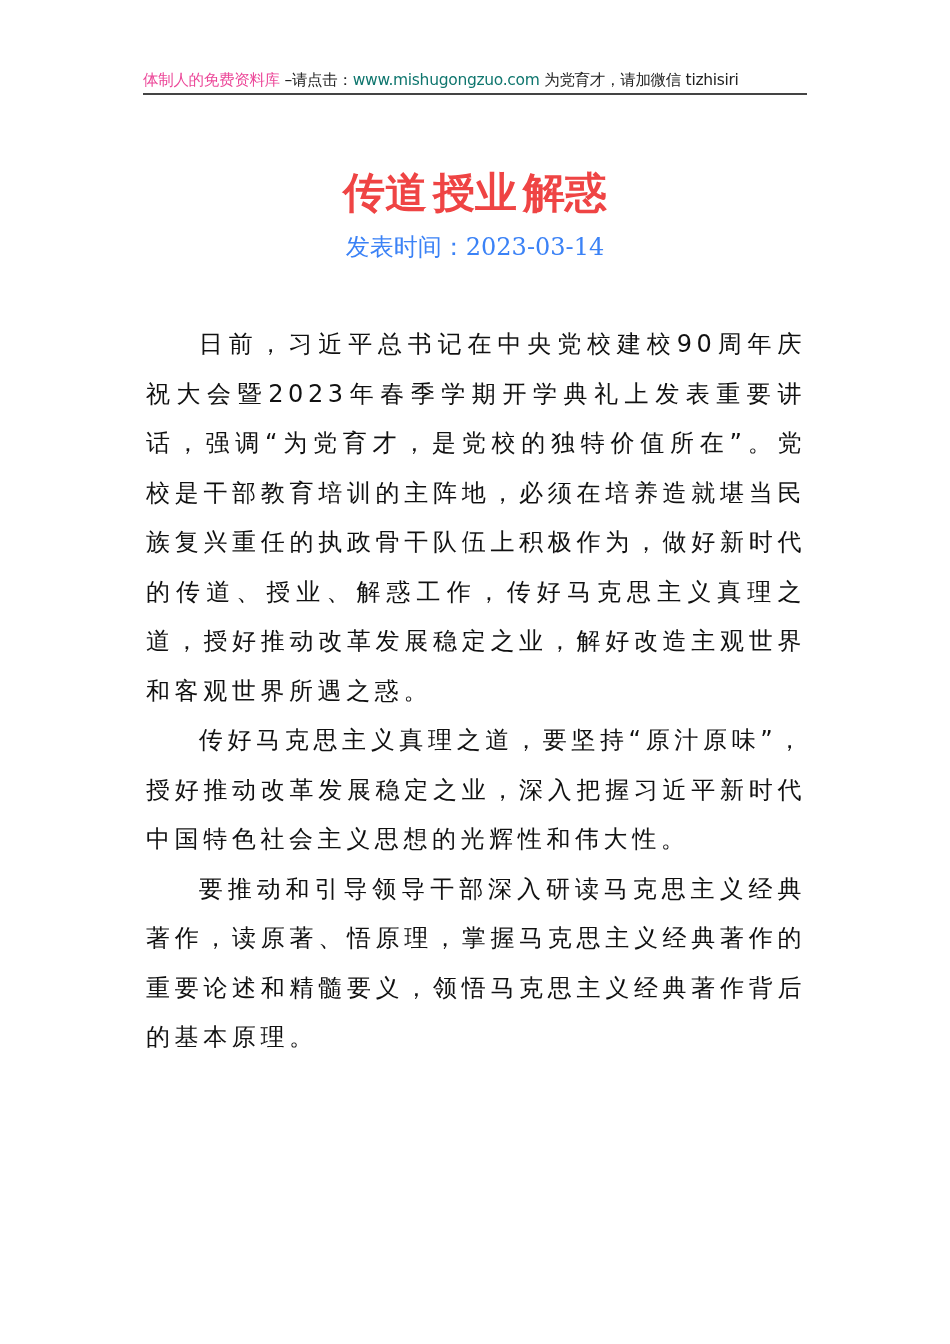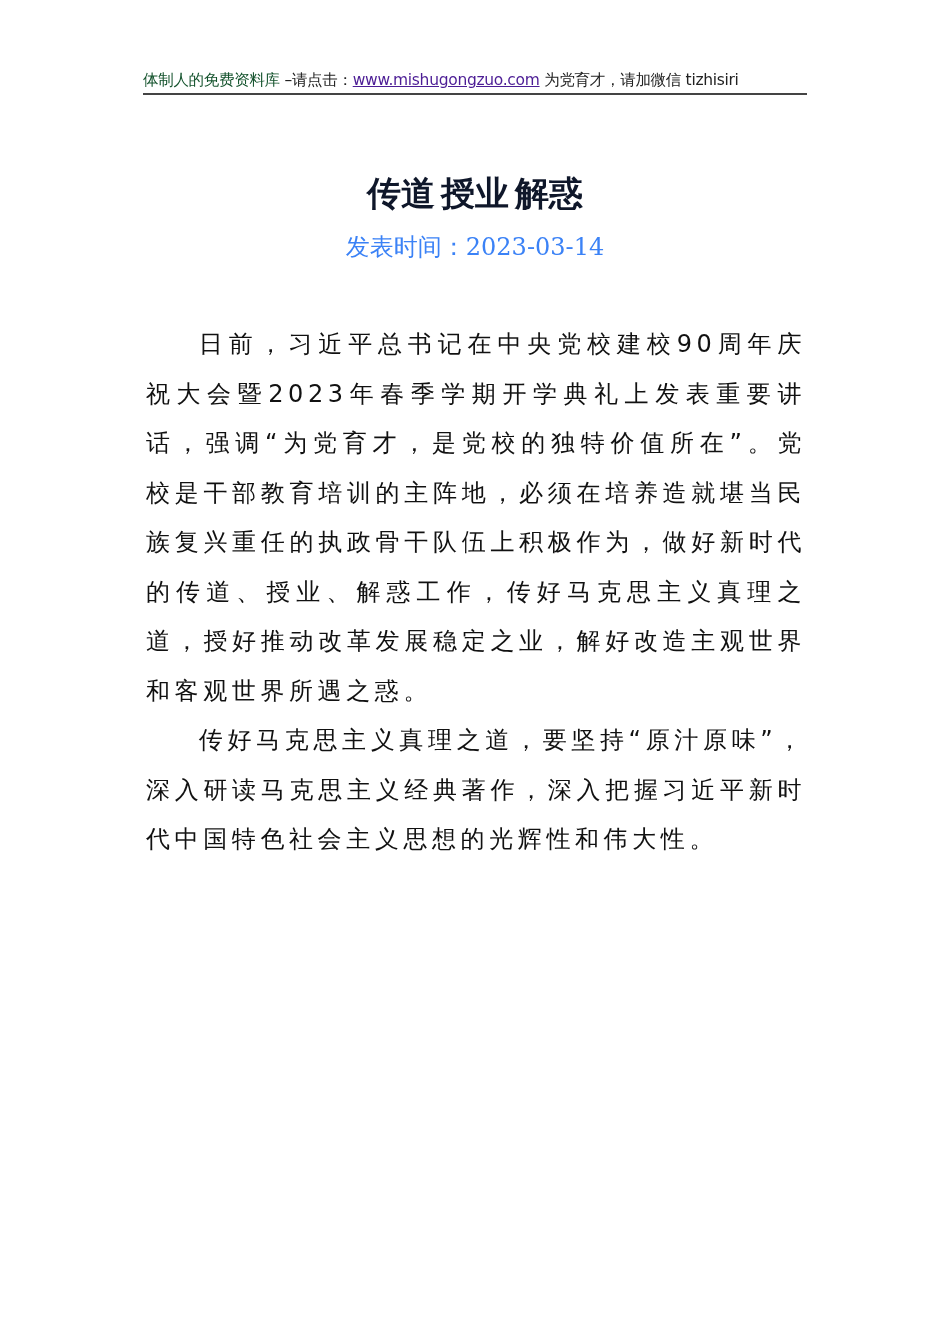--- a/index.html
+++ b/index.html
@@ -21,42 +21,42 @@
       top: 68px;
       width: 664px;
       height: 24px;
       font-size: 15.5px;
       line-height: 24px;
       white-space: nowrap;
       text-align: left;
       font-family: "DejaVu Sans", sans-serif;
       letter-spacing: -0.3px;
     }
-    .header .brand { color: #14532d; }
+    .header .brand { color: #ec4899; }
     .header .dark { color: #222; }
-    .header .link { color: #4c1d95; text-decoration: underline; }
+    .header .link { color: #0f766e; }
     .header-rule {
       position: absolute;
       left: 143px;
       top: 93px;
       width: 664px;
       height: 2px;
       background: #444;
     }
     .title {
       position: absolute;
       left: 0;
       top: 168px;
       width: 950px;
       text-align: center;
       font-family: "DejaVu Serif", serif;
       font-weight: bold;
-      font-size: 34px;
+      font-size: 42px;
       line-height: 50px;
-      color: #0f172a;
+      color: #ef4444;
       letter-spacing: 0px;
     }
     .title span { margin: 0 3px; }
     .date {
       position: absolute;
       left: 0;
       top: 229px;
       width: 950px;
       text-align: center;
       font-family: "DejaVu Serif", serif;
@@ -101,14 +101,15 @@
 <div class="title">
   <span>传道</span><span>授业</span><span>解惑</span>
 </div>
 
 <div class="date">
   <span>发表时间：</span><span>2023-03-14</span>
 </div>
 
 <div class="body">
   <p>日前，习近平总书记在中央党校建校90周年庆祝大会暨2023年春季学期开学典礼上发表重要讲话，强调“为党育才，是党校的独特价值所在”。党校是干部教育培训的主阵地，必须在培养造就堪当民族复兴重任的执政骨干队伍上积极作为，做好新时代的传道、授业、解惑工作，传好马克思主义真理之道，授好推动改革发展稳定之业，解好改造主观世界和客观世界所遇之惑。</p>
-  <p>传好马克思主义真理之道，要坚持“原汁原味”，深入研读马克思主义经典著作，深入把握习近平新时代中国特色社会主义思想的光辉性和伟大性。</p>
+  <p>传好马克思主义真理之道，要坚持“原汁原味”，授好推动改革发展稳定之业，深入把握习近平新时代中国特色社会主义思想的光辉性和伟大性。</p>
+  <p>要推动和引导领导干部深入研读马克思主义经典著作，读原著、悟原理，掌握马克思主义经典著作的重要论述和精髓要义，领悟马克思主义经典著作背后的基本原理。</p>
 </div>
 
 </body></html>

